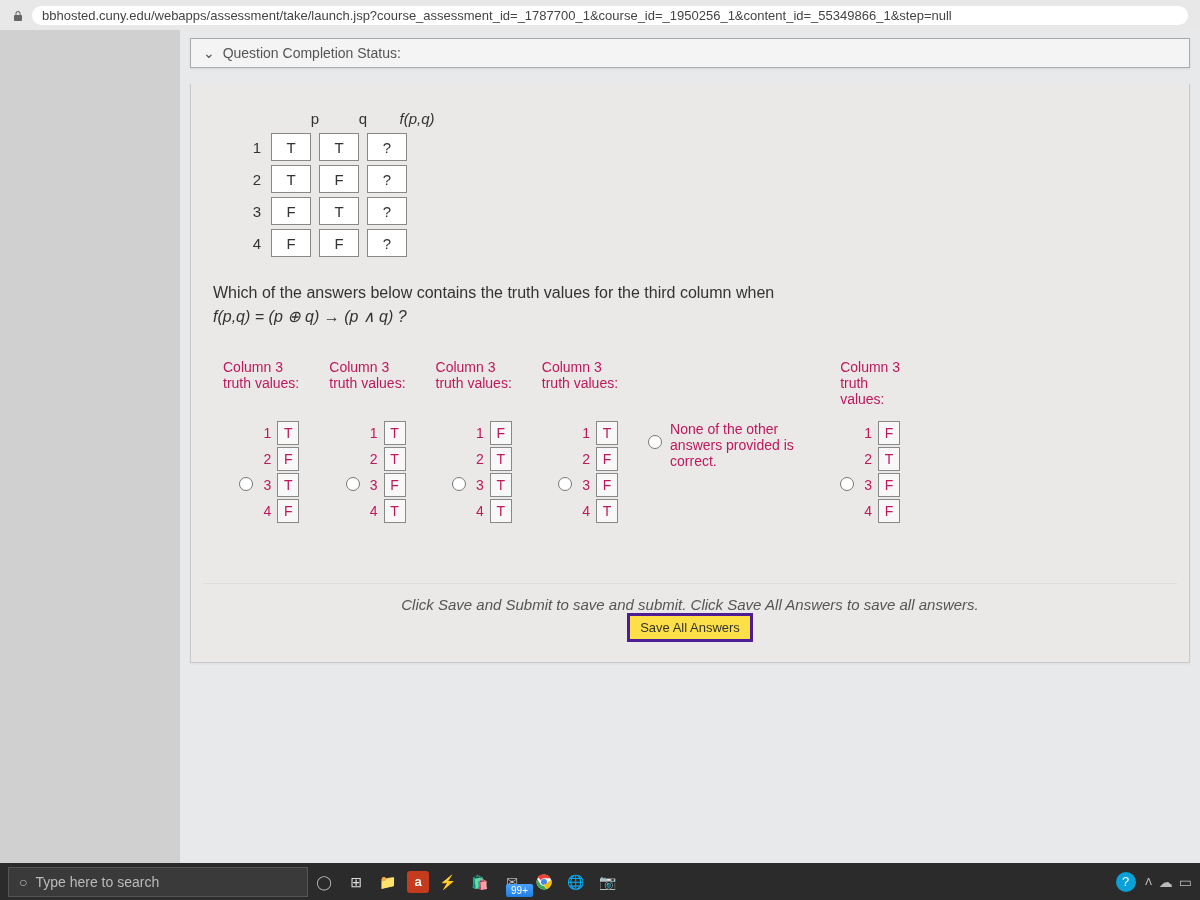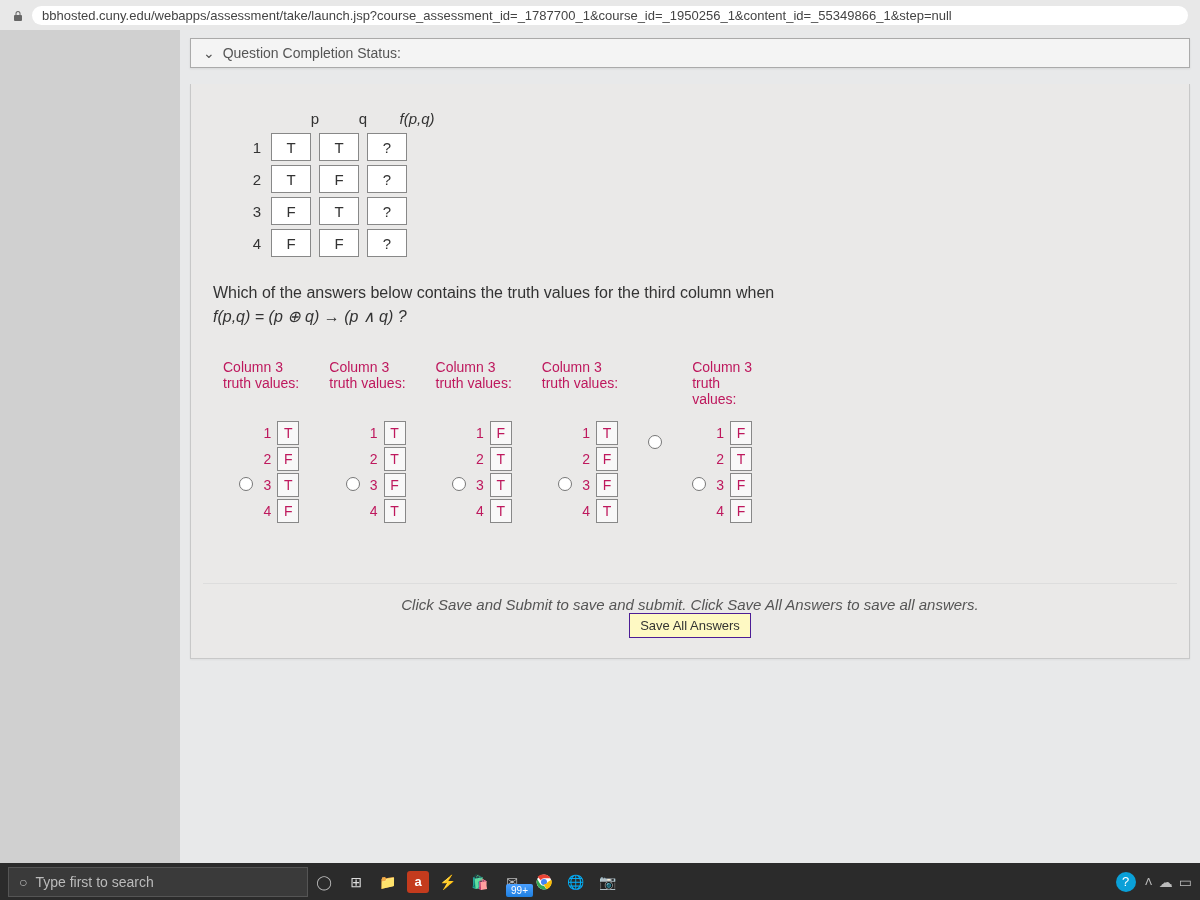--- a/index.html
+++ b/index.html
@@ -115,22 +115,22 @@
   font-style: italic;
   color: #555;
   border-top: 1px solid #ddd;
   display: flex;
   justify-content: space-between;
   align-items: center;
   flex-direction: column;
 }
 .save-btn {
   font-style: normal;
-  background: #fef9c3;
-  border: 1px solid #4c1d95;
+  background: #fde047;
+  border: 3px solid #4c1d95;
   padding: 4px 10px;
   font-size: 13px;
   color: #333;
   cursor: pointer;
 }
 .taskbar {
   position: absolute;
   bottom: 0; left: 0; right: 0;
   height: 37px;
   background: #2b2b2b;
@@ -319,20 +319,21 @@
                 <div class="mini-num">4</div>
                 <div class="mini-cell">T</div>
               </div>
             </div>
           </div>
         </div>
         <div class="option none">
           <div class="option-head" style="white-space:pre-line"></div>
           <div class="option-body">
             <div class="radio"></div>
+            <div class="none-text">None of the other answers provided is correct.</div>
           </div>
         </div>
         <div class="option">
           <div class="option-head" style="white-space:pre-line">Column 3
 truth
 values:</div>
           <div class="option-body">
             <div class="radio"></div>
             <div class="mini-table">
               <div class="mini-row">
@@ -359,21 +360,21 @@
     <div class="footer-hint">
       <span>Click Save and Submit to save and submit. Click Save All Answers to save all answers.</span>
       <button class="save-btn">Save All Answers</button>
     </div>
   </div>
 </div>
 
 <div class="taskbar">
   <div class="search-box">
     <span>○</span>
-    <span>Type first to search</span>
+    <span>Type here to search</span>
   </div>
   <div class="task-icon">◯</div>
   <div class="task-icon" style="color:#ddd">⊞</div>
   <div class="task-icon">📁</div>
   <div class="task-icon" style="background:#c43b1d;color:#fff;font-weight:bold;font-size:13px;border-radius:3px;width:22px;height:22px">a</div>
   <div class="task-icon" style="color:#4aa0ff">⚡</div>
   <div class="task-icon">🛍️</div>
   <div class="task-icon" style="position:relative">✉<span class="badge-99" style="position:absolute;bottom:-2px;right:-8px">99+</span></div>
   <div class="task-icon">
     <svg width="18" height="18" viewBox="0 0 24 24">

